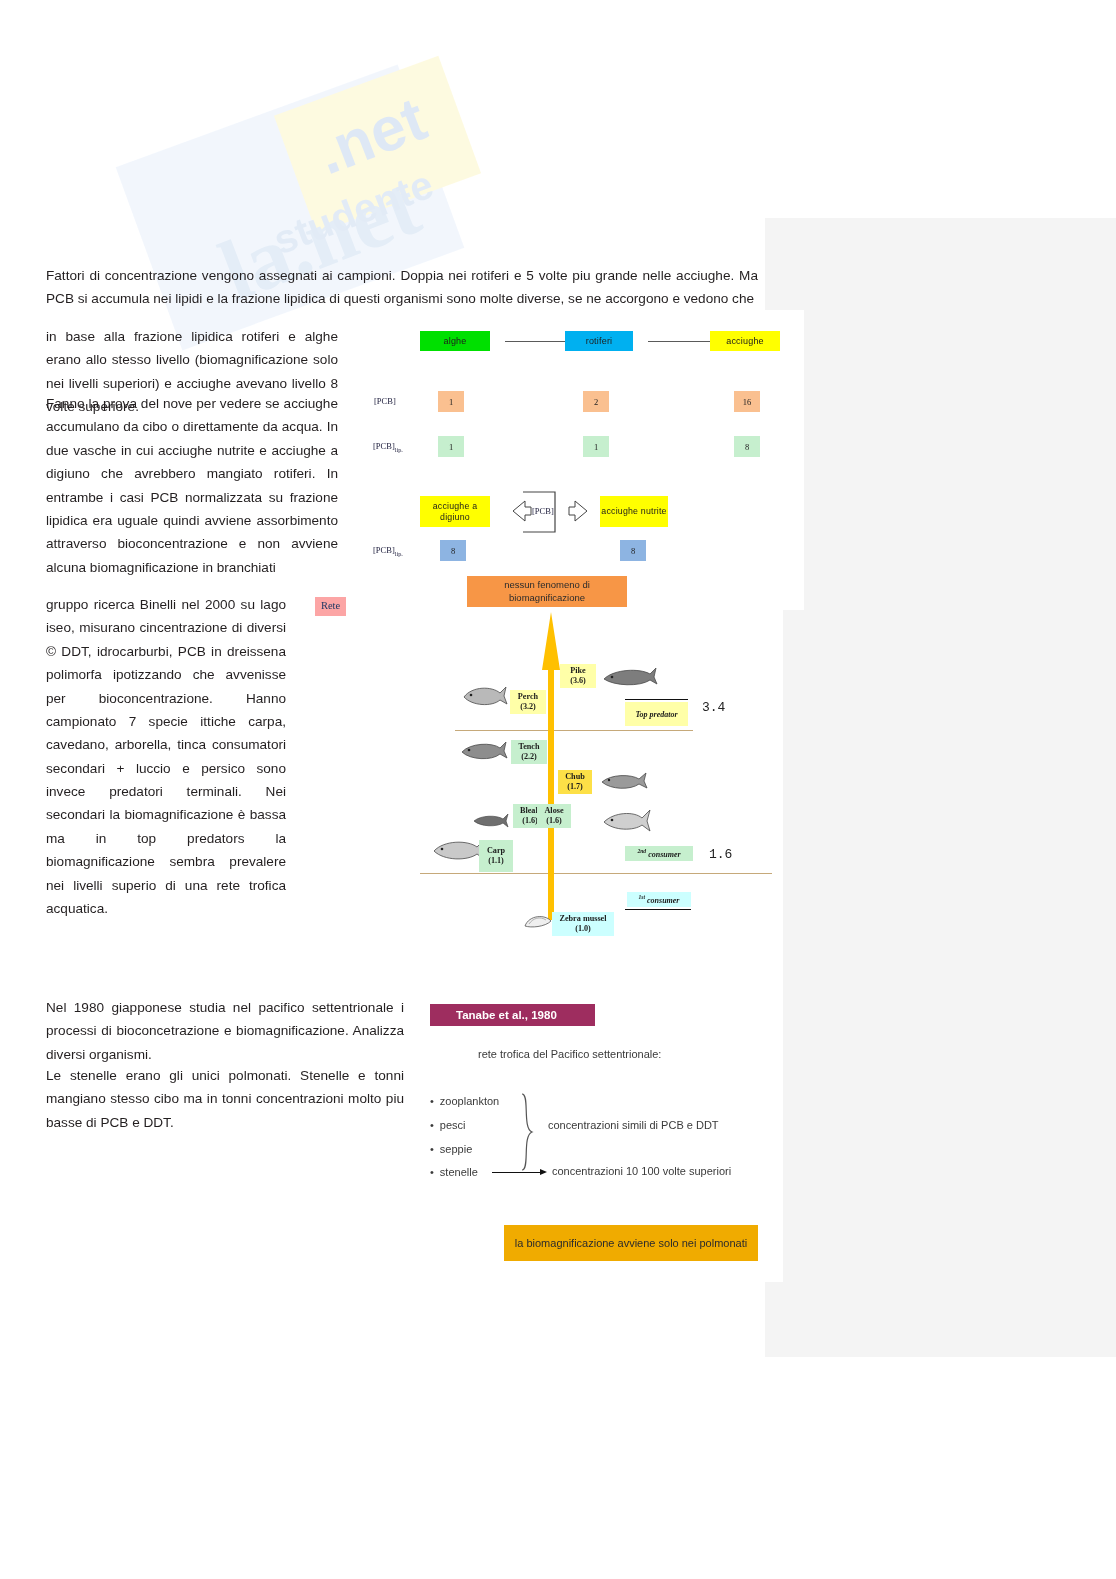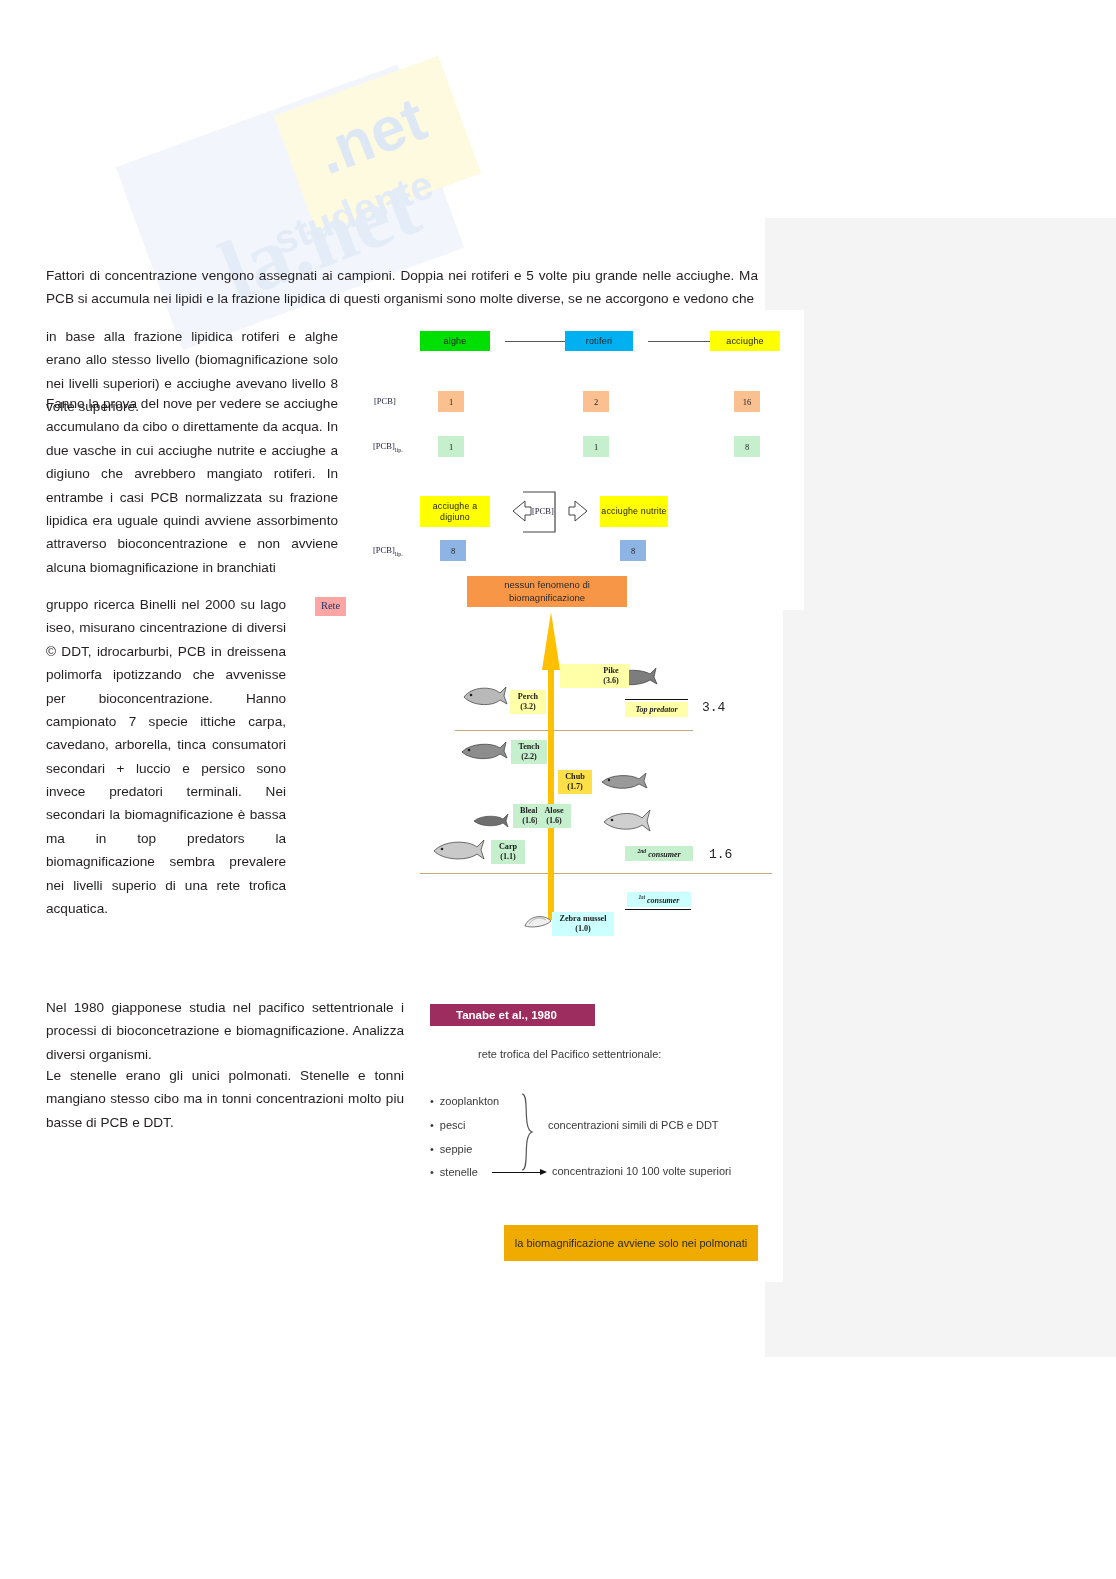--- a/index.html
+++ b/index.html
@@ -181,21 +181,21 @@
   </svg>
   <svg class="fish" style="left:428px;top:836px;" width="58" height="28" viewBox="0 0 58 28">
     <path d="M6 15 C16 4, 40 4, 49 11 L56 4 L53 14 L56 23 L49 18 C40 25, 16 25, 6 15 Z" fill="#c9c9c9" stroke="#4a4a4a" stroke-width="0.8"></path>
     <circle cx="14" cy="13" r="1.3" fill="#222"></circle>
   </svg>
   <svg class="fish" style="left:523px;top:912px;" width="30" height="18" viewBox="0 0 30 18">
     <path d="M2 14 C6 3, 22 2, 28 9 C22 15, 8 16, 2 14 Z" fill="#efefef" stroke="#555" stroke-width="0.8"></path>
     <path d="M6 12 C10 6, 17 4, 23 8" fill="none" stroke="#888" stroke-width="0.6"></path>
   </svg>
 
-  <div class="tag" style="left:560px;top:664px;width:36px;height:24px;background:#ffffa8;padding-left:33px;">
+  <div class="tag" style="left:560px;top:664px;width:36px;height:24px;background:#ffffa8;">
     <span>Pike</span>
     <span class="v">(3.6)</span>
   </div>
   <div class="tag" style="left:510px;top:690px;width:36px;height:24px;background:#ffffa8;">
     <span>Perch</span>
     <span class="v">(3.2)</span>
   </div>
   <div class="tag" style="left:511px;top:740px;width:36px;height:24px;background:#c6efce;">
     <span>Tench</span>
     <span class="v">(2.2)</span>
@@ -205,31 +205,31 @@
     <span class="v">(1.7)</span>
   </div>
   <div class="tag" style="left:513px;top:804px;width:34px;height:24px;background:#c6efce;">
     <span>Bleak</span>
     <span class="v">(1.6)</span>
   </div>
   <div class="tag" style="left:537px;top:804px;width:34px;height:24px;background:#c6efce;">
     <span>Alose</span>
     <span class="v">(1.6)</span>
   </div>
-  <div class="tag" style="left:479px;top:840px;width:34px;height:24px;background:#c6efce;margin-left:12px;">
+  <div class="tag" style="left:479px;top:840px;width:34px;height:32px;background:#c6efce;">
     <span>Carp</span>
     <span class="v">(1.1)</span>
   </div>
   <div class="tag" style="left:552px;top:912px;width:62px;height:24px;background:#ccffff;">
     <span>Zebra mussel</span>
     <span class="v">(1.0)</span>
   </div>
 
   <div class="levrule" style="left:625px;top:699px;width:63px;"></div>
-  <div class="levtag" style="left:625px;top:702px;width:63px;height:15px;background:#ffffa8;">
+  <div class="levtag" style="left:625px;top:702px;width:63px;height:24px;background:#ffffa8;">
     <span>Top predator</span>
   </div>
   <div class="levval" style="left:702px;top:700px;">3.4</div>
 
   <div class="levtag" style="left:625px;top:846px;width:68px;height:15px;background:#c6efce;">
     <span><sup>2nd</sup>&nbsp;<span>consumer</span></span>
   </div>
   <div class="levval" style="left:709px;top:847px;">1.6</div>
 
   <div class="levtag" style="left:627px;top:892px;width:64px;height:15px;background:#ccffff;">

